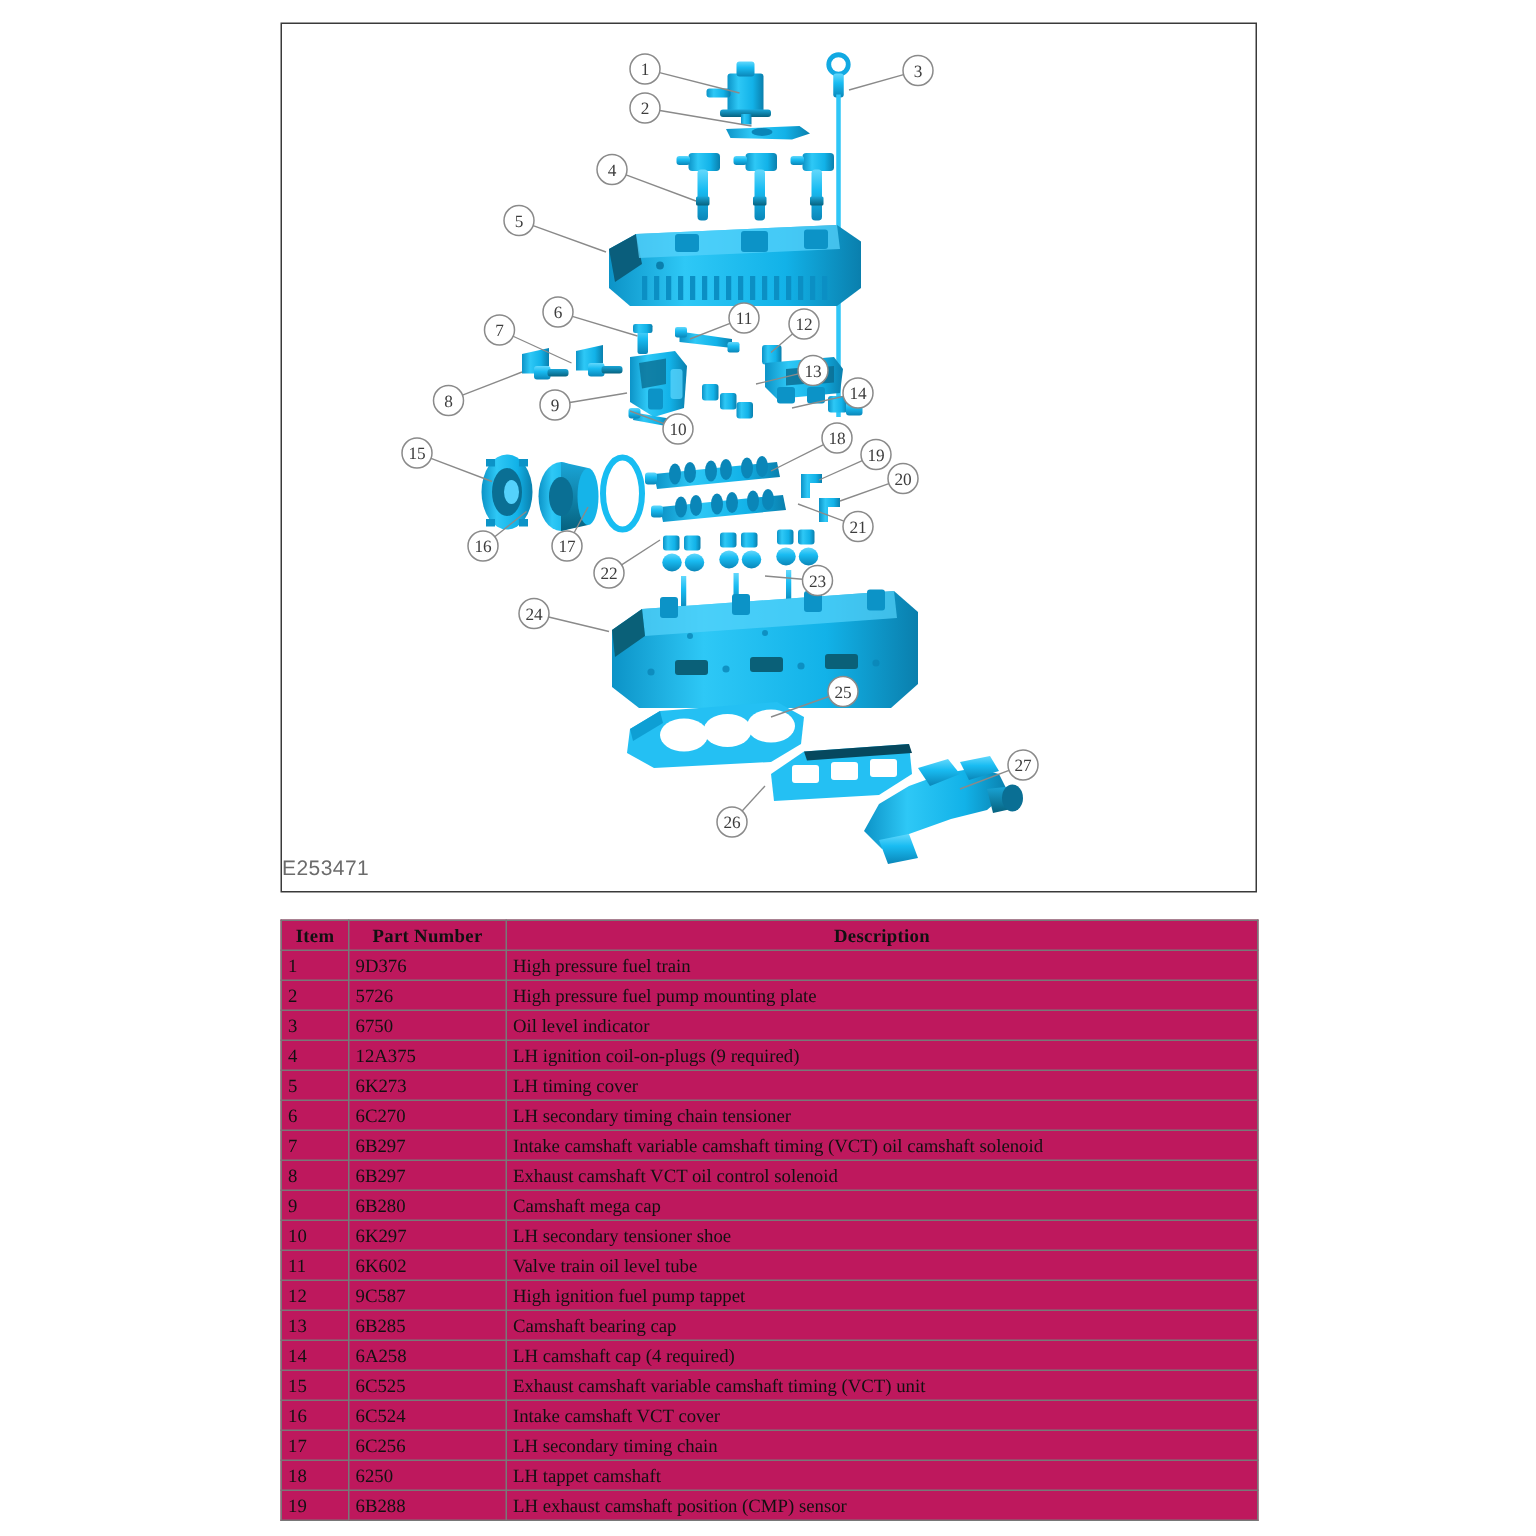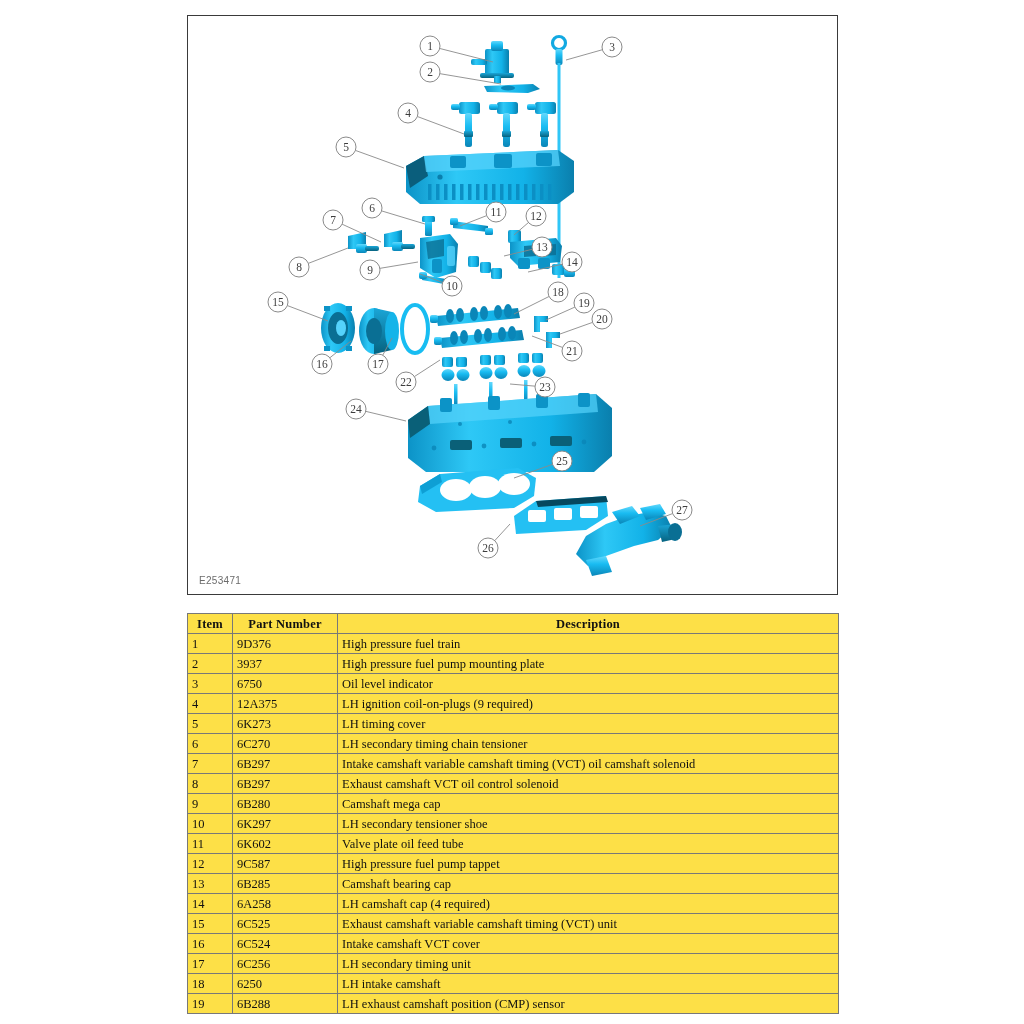--- a/index.html
+++ b/index.html
@@ -18,36 +18,36 @@
     position:absolute;
     left:187px;top:15px;
     width:651px;height:580px;
     border:1.5px solid #3a3a3a;
     background:#ffffff;
     box-sizing:border-box;
     overflow:hidden;
   }
   .fig-id{
     position:absolute;
-    left:11px;bottom:8px;
+    left:0;bottom:8px;
     font-family:"Liberation Sans", sans-serif;
-    font-size:10px;
+    font-size:14px;
     color:#6b6b6b;
     letter-spacing:.3px;
   }
   .svg-stage{position:absolute;left:0;top:0;width:651px;height:580px;}
 
   
   .parts-table{
     position:absolute;
     left:187px;top:613px;
     width:651px;
     border-collapse:collapse;
     table-layout:fixed;
-    background:#fde047;
+    background:#be185d;
   }
   .parts-table th,.parts-table td{
     border:1px solid #787878;
     font-size:12.5px;
     line-height:1.12;
     padding:1px 4px;
     height:18px;
     box-sizing:border-box;
     color:#111;
     vertical-align:middle;
@@ -506,21 +506,21 @@
       </tr>
     </thead>
     <tbody id="table-body">
         <tr>
           <td>1</td>
           <td>9D376</td>
           <td>High pressure fuel train</td>
         </tr>
         <tr>
           <td>2</td>
-          <td>3937</td>
+          <td>5726</td>
           <td>High pressure fuel pump mounting plate</td>
         </tr>
         <tr>
           <td>3</td>
           <td>6750</td>
           <td>Oil level indicator</td>
         </tr>
         <tr>
           <td>4</td>
           <td>12A375</td>
@@ -552,26 +552,26 @@
           <td>Camshaft mega cap</td>
         </tr>
         <tr>
           <td>10</td>
           <td>6K297</td>
           <td>LH secondary tensioner shoe</td>
         </tr>
         <tr>
           <td>11</td>
           <td>6K602</td>
-          <td>Valve plate oil feed tube</td>
+          <td>Valve train oil level tube</td>
         </tr>
         <tr>
           <td>12</td>
           <td>9C587</td>
-          <td>High pressure fuel pump tappet</td>
+          <td>High ignition fuel pump tappet</td>
         </tr>
         <tr>
           <td>13</td>
           <td>6B285</td>
           <td>Camshaft bearing cap</td>
         </tr>
         <tr>
           <td>14</td>
           <td>6A258</td>
           <td>LH camshaft cap (4 required)</td>
@@ -582,26 +582,26 @@
           <td>Exhaust camshaft variable camshaft timing (VCT) unit</td>
         </tr>
         <tr>
           <td>16</td>
           <td>6C524</td>
           <td>Intake camshaft VCT cover</td>
         </tr>
         <tr>
           <td>17</td>
           <td>6C256</td>
-          <td>LH secondary timing unit</td>
+          <td>LH secondary timing chain</td>
         </tr>
         <tr>
           <td>18</td>
           <td>6250</td>
-          <td>LH intake camshaft</td>
+          <td>LH tappet camshaft</td>
         </tr>
         <tr>
           <td>19</td>
           <td>6B288</td>
           <td>LH exhaust camshaft position (CMP) sensor</td>
         </tr>
       </tbody>
   </table>
 
 </div>

